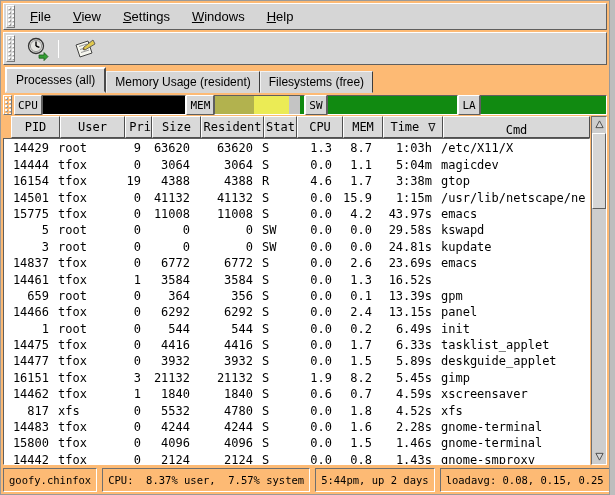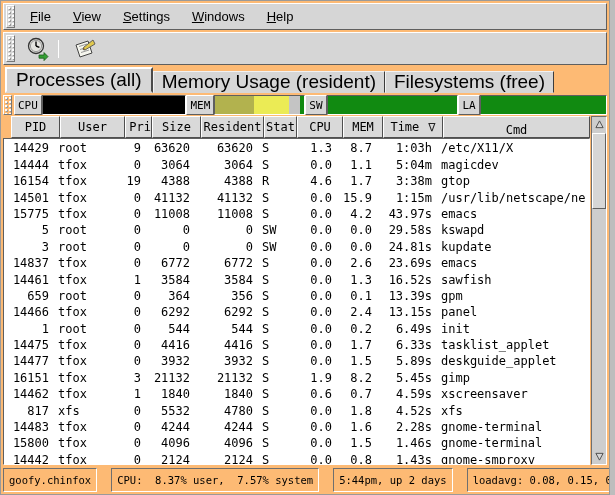--- a/index.html
+++ b/index.html
@@ -25,21 +25,21 @@
   .menu-item::first-letter { text-decoration:underline; }
 
   
   .toolbar { height:33px; display:flex; align-items:center; background:#d6d6d6;
              margin-bottom:2px; padding:2px; }
   .tool-btn { width:32px; height:27px; display:flex; align-items:center; justify-content:center; }
   .tool-sep { width:1px; height:18px; background:#8a8a8a; border-right:1px solid #fff; margin:0 9px 0 4px; }
 
   
   .tabs { display:flex; align-items:flex-end; height:26px; padding-left:2px; margin-bottom:2px; }
-  .tab { height:22px; display:flex; align-items:center; padding:0 8px; font-size:19px;
+  .tab { height:22px; display:flex; align-items:center; padding:0 8px; font-size:12px;
          background:#d6d6d6; border:1px solid; border-color:#f2f2f2 #3c3c3c transparent #f2f2f2; }
   .tab.active { height:26px; padding:0 9px; border-width:2px;
                 border-color:#ffffff #4a4a4a transparent #ffffff; }
 
   
   .monitors { display:flex; height:20px; align-items:stretch; margin-bottom:1px; }
   .monitors .grip { margin-right:2px; }
   .monitor { display:flex; align-items:stretch; min-width:0; }
   .monitor:nth-child(2){ flex:1.16; } .monitor:nth-child(3){ flex:0.80; }
   .monitor:nth-child(4){ flex:1.03; } .monitor:nth-child(5){ flex:1.00; }
@@ -80,21 +80,21 @@
 
   
   .scrollbar { width:16px; margin-left:1px; display:flex; flex-direction:column;
                background:#cdcdcd; border:1px solid; border-color:#6f6f6f #ffffff #ffffff #6f6f6f; }
   .sb-btn { height:15px; display:flex; align-items:center; justify-content:center; }
   .sb-track { flex:1; position:relative; }
   .sb-thumb { position:absolute; top:1px; left:0; right:0; height:76px; background:#d6d6d6;
               border:1px solid; border-color:#ffffff #5f5f5f #5f5f5f #ffffff; }
 
   
-  .statusbar { height:24px; display:flex; gap:14px; align-items:stretch; margin-top:1px; }
+  .statusbar { height:24px; display:flex; gap:5px; align-items:stretch; margin-top:1px; }
   .status-panel { display:flex; align-items:center; padding:0 5px; white-space:pre;
                   font:10.5px "DejaVu Sans Mono", monospace;
                   border:1px solid; border-color:#6f6f6f #ffffff #ffffff #6f6f6f; }
   .status-panel:nth-child(2){ flex:1; } .status-panel:nth-child(4){ flex:1; }
 </style>
 </head>
 <body>
 
 <div class="window">
 
@@ -299,21 +299,20 @@
           <div class="trow">
             <span class="cell right">14461</span>
             <span class="cell left">tfox</span>
             <span class="cell right">1</span>
             <span class="cell right">3584</span>
             <span class="cell right">3584</span>
             <span class="cell left">S</span>
             <span class="cell right">0.0</span>
             <span class="cell right">1.3</span>
             <span class="cell right">16.52s</span>
-            <span class="cell left">sawfish</span>
           </div>
           <div class="trow">
             <span class="cell right">659</span>
             <span class="cell left">root</span>
             <span class="cell right">0</span>
             <span class="cell right">364</span>
             <span class="cell right">356</span>
             <span class="cell left">S</span>
             <span class="cell right">0.0</span>
             <span class="cell right">0.1</span>

